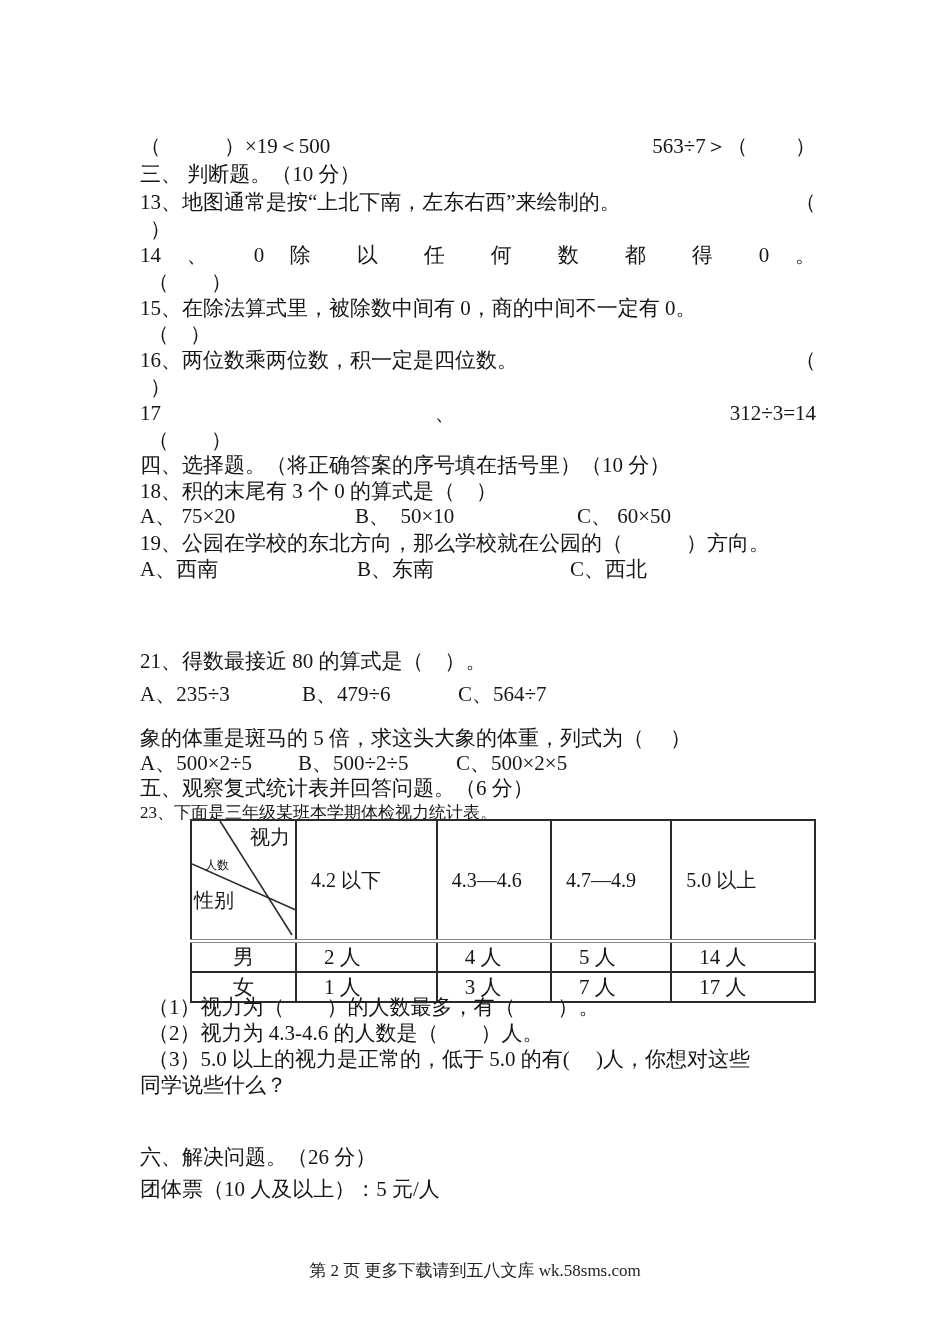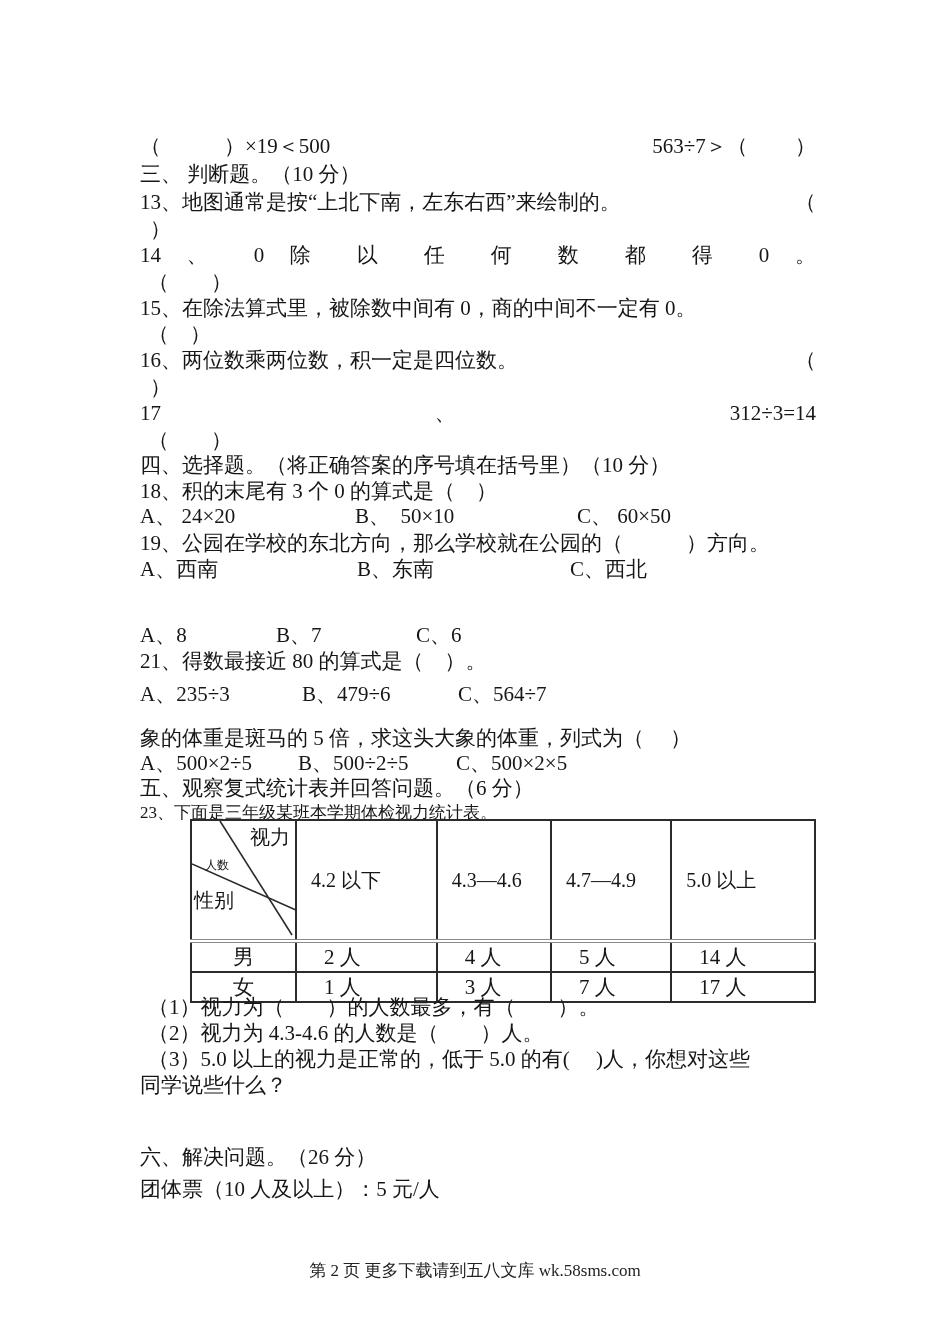--- a/index.html
+++ b/index.html
@@ -82,37 +82,32 @@
       <span>17</span>
       <span>、</span>
       <span>312÷3=14</span>
     </div>
     <div class="ln" style="top:411px;padding-left:8px">（　　）</div>
 
     <div class="ln" style="top:436px">四、选择题。（将正确答案的序号填在括号里）（10 分）</div>
 
     <div class="ln" style="top:462px">18、积的末尾有 3 个 0 的算式是（　）</div>
     <div class="ln choices" style="top:487px">
-      <span style="left:0">A、 24×20</span>
+      <span style="left:0">A、 75×20</span>
       <span style="left:215px">B、  50×10</span>
       <span style="left:437px">C、 60×50</span>
     </div>
 
     <div class="ln" style="top:514px">19、公园在学校的东北方向，那么学校就在公园的（　　　）方向。</div>
     <div class="ln choices" style="top:540px">
       <span style="left:0">A、西南</span>
       <span style="left:217px">B、东南</span>
       <span style="left:430px">C、西北</span>
     </div>
 
-    <div class="ln choices" style="top:606px">
-      <span style="left:0">A、8</span>
-      <span style="left:136px">B、7</span>
-      <span style="left:276px">C、6</span>
-    </div>
 
     <div class="ln" style="top:632px">21、得数最接近 80 的算式是（　）。</div>
     <div class="ln choices" style="top:665px">
       <span style="left:0">A、235÷3</span>
       <span style="left:162px">B、479÷6</span>
       <span style="left:318px">C、564÷7</span>
     </div>
 
     <div class="ln" style="top:709px">象的体重是斑马的 5 倍，求这头大象的体重，列式为（　 ）</div>
     <div class="ln choices" style="top:734px">

